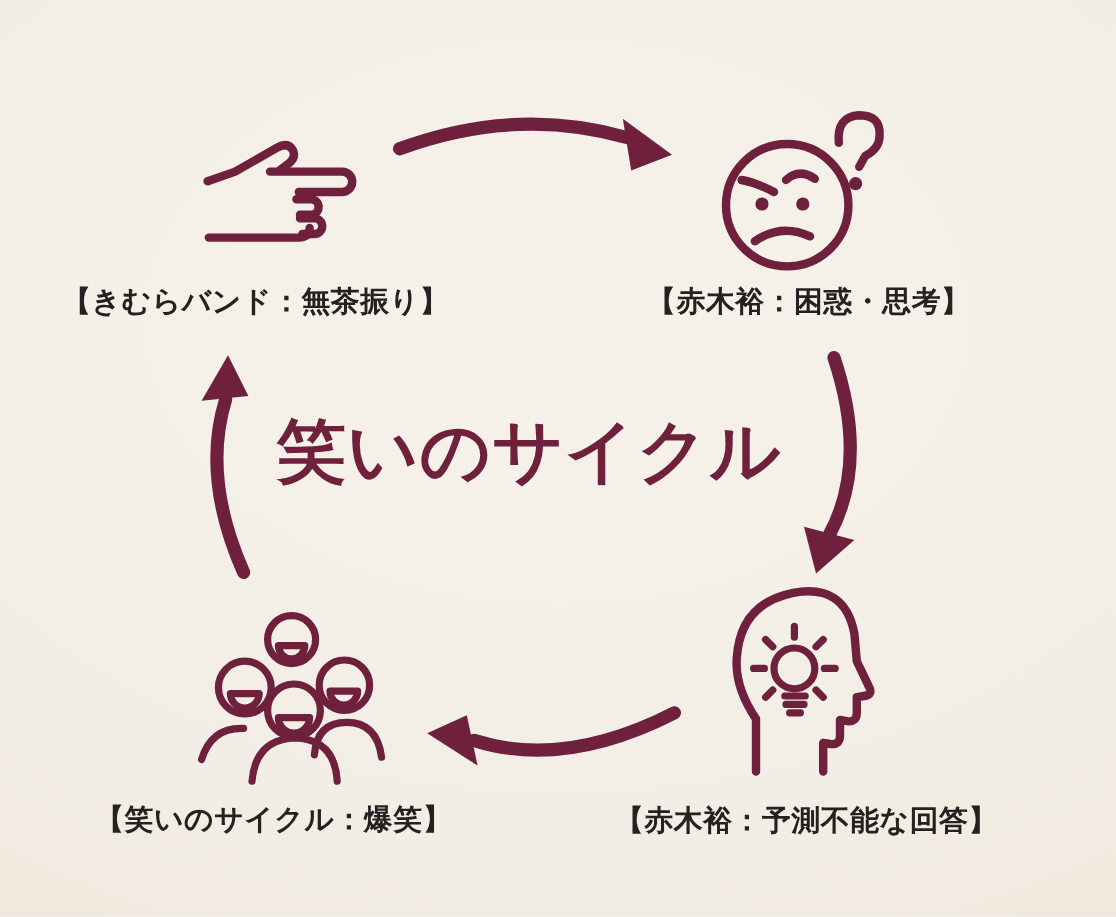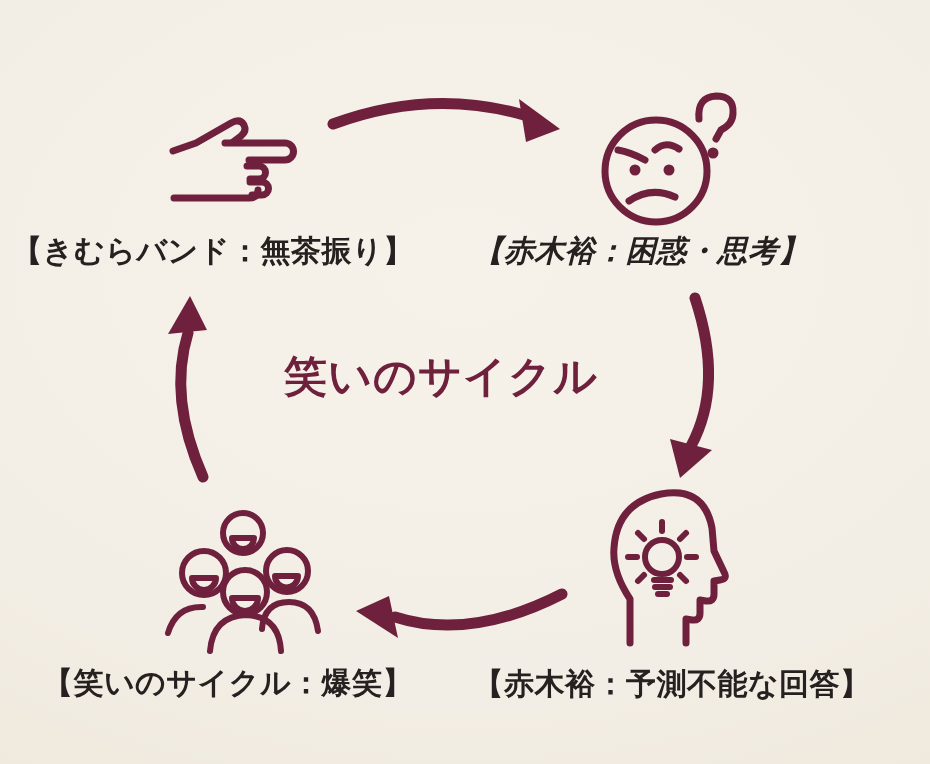--- a/index.html
+++ b/index.html
@@ -8,32 +8,32 @@
     width: 930px;
     height: 764px;
     overflow: hidden;
     background: radial-gradient(120% 100% at 50% 35%, #f6f2ea 0%, #f3eee5 55%, #ebe4d6 100%);
     font-family: "DejaVu Sans", sans-serif;
   }
   .diagram-svg { position: absolute; left: 0; top: 0; }
   .node-label {
     position: absolute;
     transform: translate(-50%, -50%);
-    font-size: 30px;
+    font-size: 24px;
     font-weight: 700;
     color: #262120;
     white-space: nowrap;
     letter-spacing: 0.5px;
   }
   .diagram-title {
     position: absolute;
     left: 441px;
     top: 377px;
     transform: translate(-50%, -50%);
-    font-size: 43px;
+    font-size: 58px;
     font-weight: 800;
     color: #6e203c;
     white-space: nowrap;
     letter-spacing: 1px;
   }
   .stroke { fill: none; stroke: #6e203c; stroke-linecap: round; stroke-linejoin: round; }
   .w7 { stroke-width: 7; }
   .w6 { stroke-width: 6; }
   .arrow-line { fill: none; stroke: #6e203c; stroke-width: 11; stroke-linecap: round; }
   .fill { fill: #6e203c; stroke: none; }
@@ -113,21 +113,21 @@
       <circle class="stroke w6" cx="245" cy="592" r="22"></circle>
       <path class="stroke w6" d="M 232 598 L 258 598 A 13 13 0 0 1 232 598 Z"></path>
       <path class="stroke w6" d="M 168 633 Q 176 606 203 607"></path>
       <path class="stroke w6" d="M 262 629 Q 264 602 289 602 Q 314 602 318 631"></path>
       <path class="stroke w6" d="M 210 651 Q 213 616 246 615 Q 279 616 281 651"></path>
     </g>
   </svg>
 
   <div class="node-label" style="left:213px; top:251px;">【きむらバンド：無茶振り】</div>
 
-  <div class="node-label" style="left:641px; top:251px;font-style:italic;">【赤木裕：困惑・思考】</div>
+  <div class="node-label" style="left:674px; top:251px;">【赤木裕：困惑・思考】</div>
 
   <div class="diagram-title">笑いのサイクル</div>
 
   <div class="node-label" style="left:672px; top:684px;font-family:Liberation Serif, serif;">【赤木裕：予測不能な回答】</div>
 
   <div class="node-label" style="left:228px; top:683px;">【笑いのサイクル：爆笑】</div>
 
 </div>
 
 </body></html>

